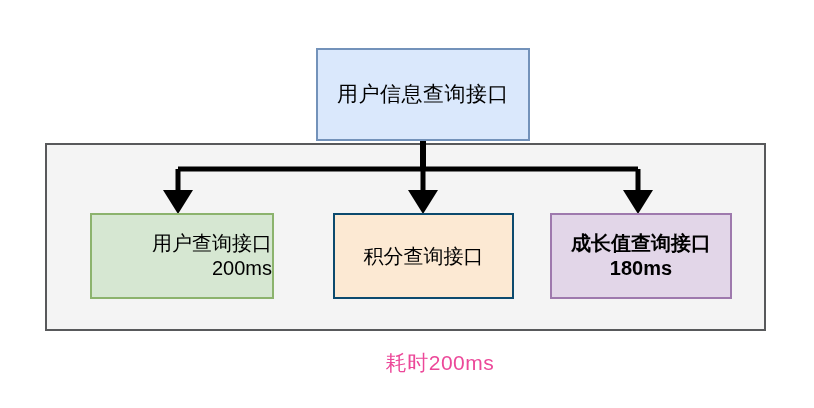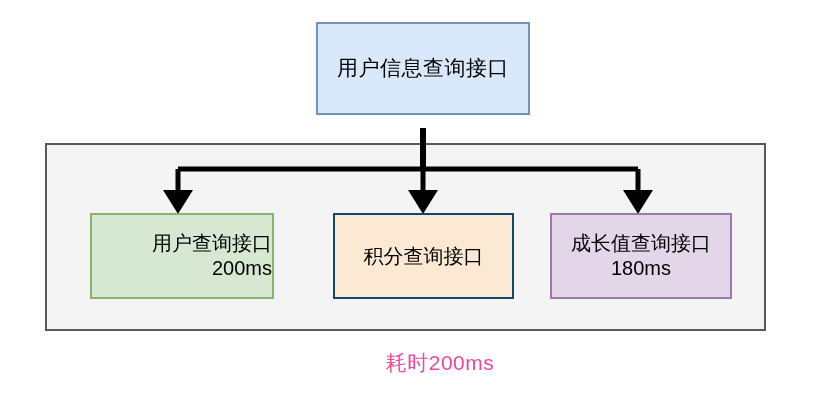--- a/index.html
+++ b/index.html
@@ -29,21 +29,21 @@
     line-height: 1.25;
   }
   .node-line {
     display: block;
     white-space: nowrap;
   }
 
   
   #root-node {
     left: 316px;
-    top: 22px;
+    top: 48px;
     width: 214px;
     height: 93px;
     background: #dae8fc;
     border: 2px solid #7392ba;
     font-size: 21px;
     letter-spacing: 0.5px;
     justify-content: center;
   }
 
   
@@ -79,20 +79,21 @@
     font-size: 20px;
   }
   #leaf-growth {
     left: 550px;
     top: 213px;
     width: 182px;
     height: 86px;
     background: #e2d6e8;
     border: 2px solid #9e79ad;
     font-size: 20px;
+    font-weight: bold;
   }
   .ms-line {
     font-size: 20px;
   }
 
   
   #connectors {
     position: absolute;
     left: 0;
     top: 0;

